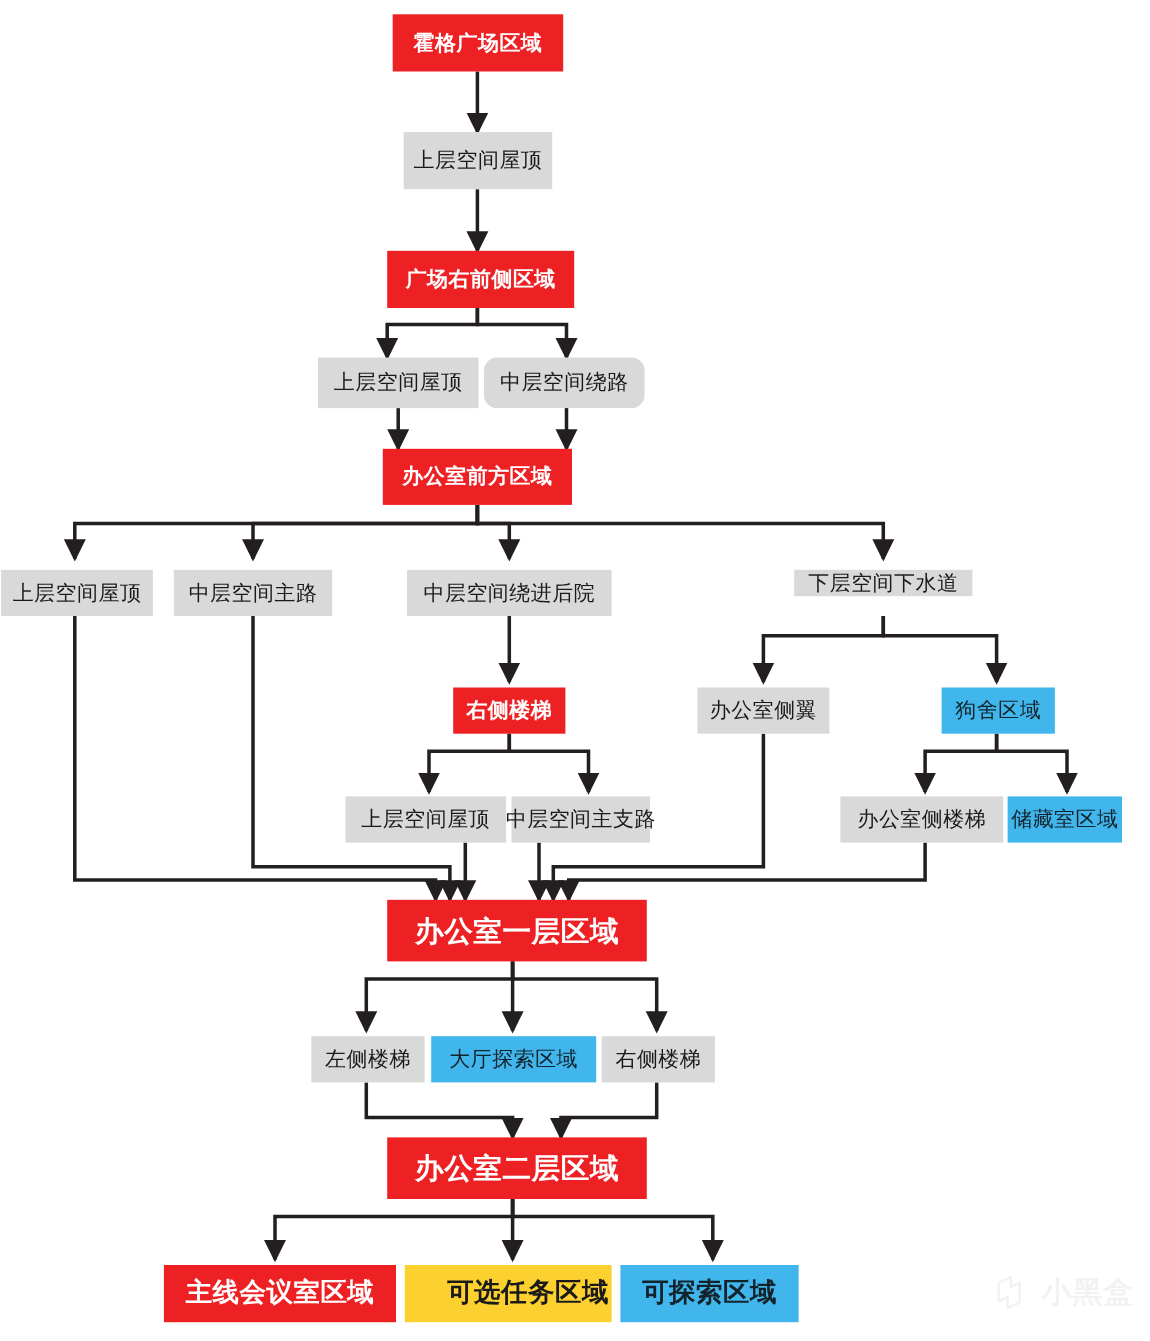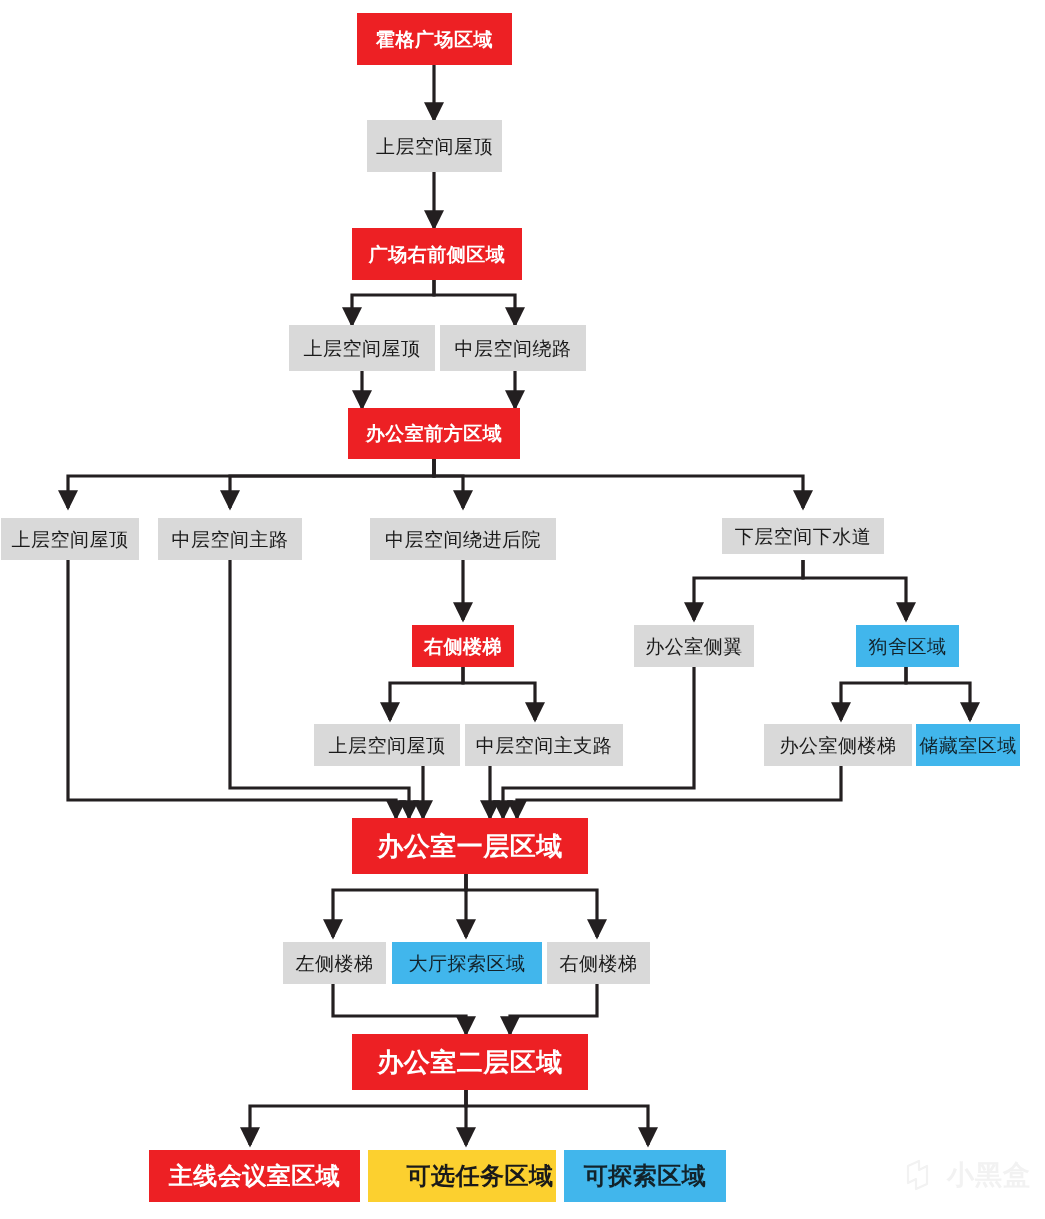--- a/index.html
+++ b/index.html
@@ -156,41 +156,41 @@
   </svg>
 
   <div class="node n-red" style="left:357px;top:13px;width:155px;height:52px;">霍格广场区域</div>
 
   <div class="node n-gray" style="left:367px;top:120px;width:135px;height:52px;">上层空间屋顶</div>
 
   <div class="node n-red" style="left:352px;top:228px;width:170px;height:52px;">广场右前侧区域</div>
 
   <div class="node n-gray" style="left:289px;top:325px;width:146px;height:46px;">上层空间屋顶</div>
 
-  <div class="node n-gray" style="left:440px;top:325px;width:146px;height:46px;">中层空间绕路</div>
+  <div class="node n-gray" style="left:440px;top:325px;width:146px;height:46px;border-radius:12px;">中层空间绕路</div>
 
   <div class="node n-red" style="left:348px;top:408px;width:172px;height:51px;">办公室前方区域</div>
 
   <div class="node n-gray" style="left:1px;top:518px;width:138px;height:42px;">上层空间屋顶</div>
 
   <div class="node n-gray" style="left:158px;top:518px;width:144px;height:42px;">中层空间主路</div>
 
   <div class="node n-gray" style="left:370px;top:518px;width:186px;height:42px;">中层空间绕进后院</div>
 
-  <div class="node n-gray" style="left:722px;top:518px;width:162px;height:36px;">下层空间下水道</div>
+  <div class="node n-gray" style="left:722px;top:518px;width:162px;height:24px;">下层空间下水道</div>
 
   <div class="node n-red" style="left:412px;top:625px;width:102px;height:42px;">右侧楼梯</div>
 
   <div class="node n-gray" style="left:634px;top:625px;width:120px;height:42px;">办公室侧翼</div>
 
   <div class="node n-blue" style="left:856px;top:625px;width:103px;height:42px;">狗舍区域</div>
 
   <div class="node n-gray" style="left:314px;top:724px;width:146px;height:42px;">上层空间屋顶</div>
 
-  <div class="node n-gray" style="left:465px;top:724px;width:158px;height:42px;">中层空间主支路</div>
+  <div class="node n-gray" style="left:465px;top:724px;width:126px;height:42px;">中层空间主支路</div>
 
   <div class="node n-gray" style="left:764px;top:724px;width:148px;height:42px;">办公室侧楼梯</div>
 
   <div class="node n-blue" style="left:916px;top:724px;width:104px;height:42px;">储藏室区域</div>
 
   <div class="node n-red-lg" style="left:352px;top:818px;width:236px;height:56px;">办公室一层区域</div>
 
   <div class="node n-gray" style="left:283px;top:942px;width:103px;height:42px;">左侧楼梯</div>
 
   <div class="node n-blue" style="left:392px;top:942px;width:150px;height:42px;">大厅探索区域</div>

